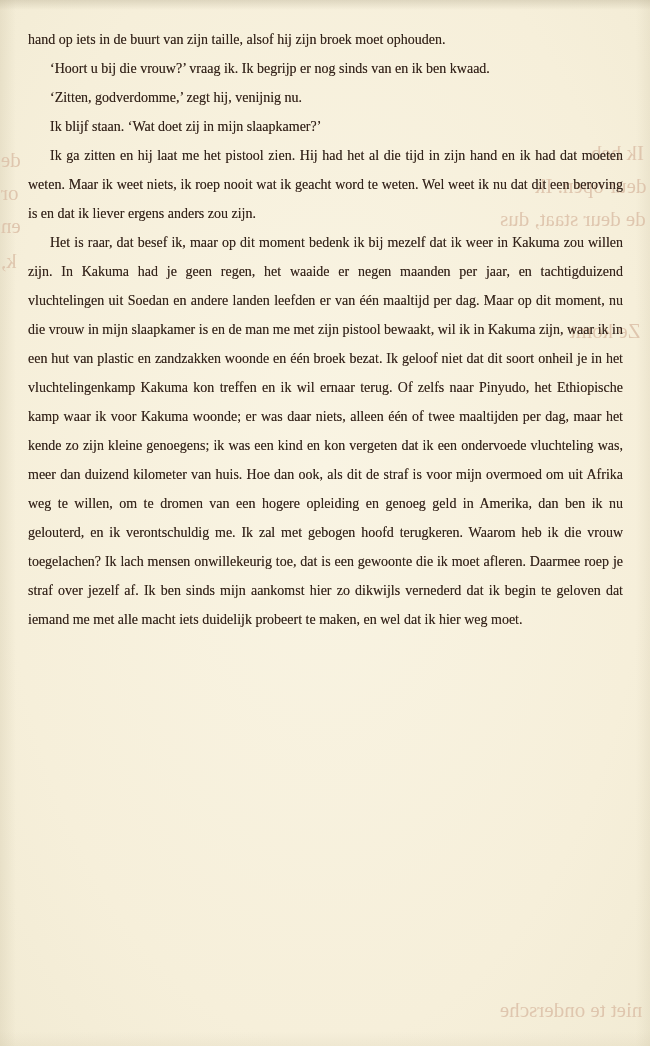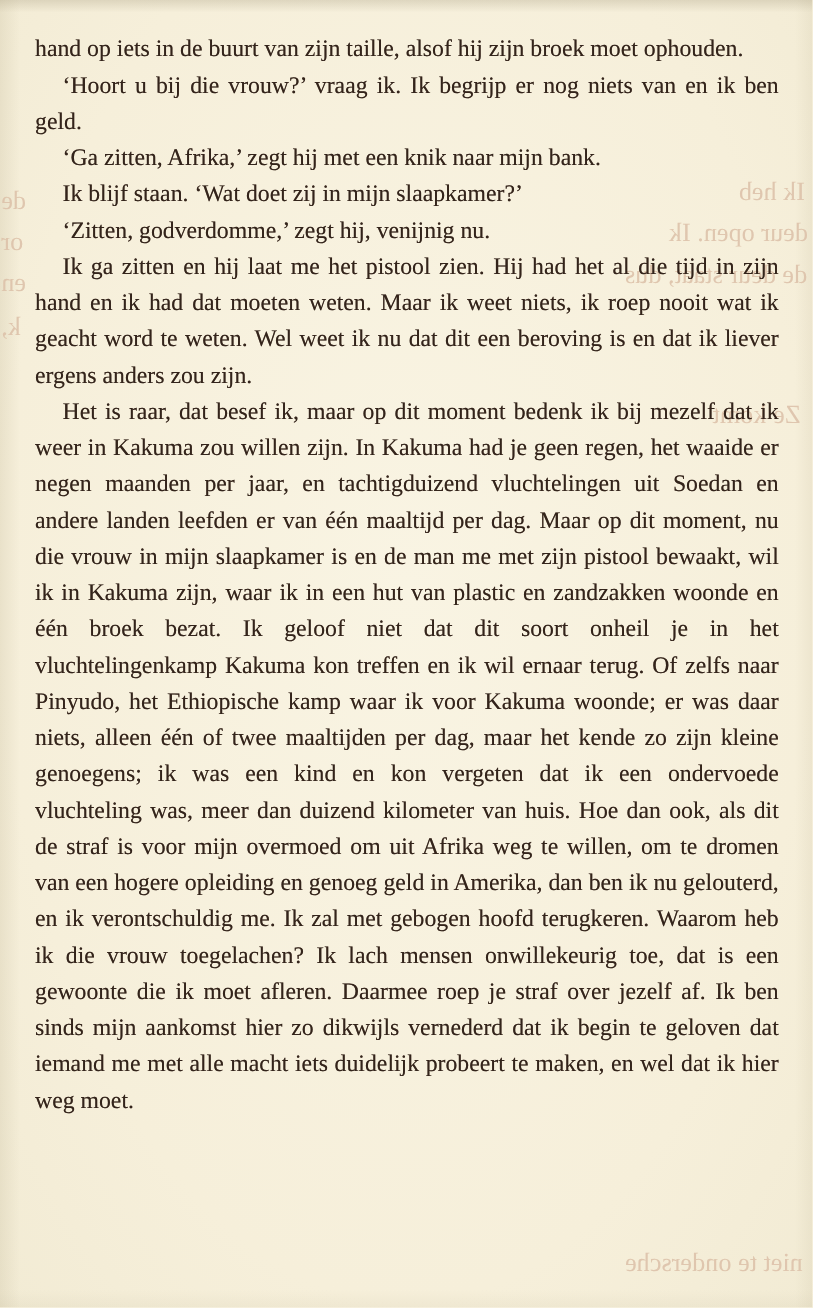--- a/index.html
+++ b/index.html
@@ -22,21 +22,21 @@
       radial-gradient(ellipse at 50% 45%, #f9f4e3 0%, #f6efda 70%, #f2ebd4 100%);
     font-family: "Liberation Serif", "DejaVu Serif", serif;
   }
   .text-column {
     position: absolute;
     left: 28px;
     right: 27px;
     top: 25px;
     bottom: 0;
     color: #33241b;
-    font-size: 19px;
+    font-size: 14px;
     line-height: 29px;
     text-align: justify;
     text-shadow: 0 0 0.5px rgba(62,36,26,0.55);
     z-index: 2;
   }
   .text-column p {
     margin: 0;
     padding: 0;
   }
   .text-column p.indent {
@@ -66,21 +66,20 @@
   <span class="bleed" style="top:205px; right:4px;">de deur staat, dus</span>
   <span class="bleed" style="top:317px; right:9px;">Ze komt</span>
   <span class="bleed" style="top:996px; right:8px;">niet te ondersche</span>
   <span class="bleed" style="top:146px; left:1px;">de</span>
   <span class="bleed" style="top:179px; left:1px;">or</span>
   <span class="bleed" style="top:212px; left:1px;">en</span>
   <span class="bleed" style="top:247px; left:1px;">k,</span>
 
   <div class="text-column">
     <p>hand op iets in de buurt van zijn taille, alsof hij zijn broek moet ophouden.</p>
-    <p class="indent">‘Hoort u bij die vrouw?’ vraag ik. Ik begrijp er nog niets van en ik ben geld.</p>
-    <p class="indent">‘Ga zitten, Afrika,’ zegt hij met een knik naar mijn bank.</p>
+    <p class="indent">‘Hoort u bij die vrouw?’ vraag ik. Ik begrijp er nog sinds van en ik ben kwaad.</p>
+    <p class="indent">‘Zitten, godverdomme,’ zegt hij, venijnig nu.</p>
     <p class="indent">Ik blijf staan. ‘Wat doet zij in mijn slaapkamer?’</p>
-    <p class="indent">‘Zitten, godverdomme,’ zegt hij, venijnig nu.</p>
     <p class="indent">Ik ga zitten en hij laat me het pistool zien. Hij had het al die tijd in zijn hand en ik had dat moeten weten. Maar ik weet niets, ik roep nooit wat ik geacht word te weten. Wel weet ik nu dat dit een beroving is en dat ik liever ergens anders zou zijn.</p>
     <p class="indent">Het is raar, dat besef ik, maar op dit moment bedenk ik bij mezelf dat ik weer in Kakuma zou willen zijn. In Kakuma had je geen regen, het waaide er negen maanden per jaar, en tachtigduizend vluchtelingen uit Soedan en andere landen leefden er van één maaltijd per dag. Maar op dit moment, nu die vrouw in mijn slaapkamer is en de man me met zijn pistool bewaakt, wil ik in Kakuma zijn, waar ik in een hut van plastic en zandzakken woonde en één broek bezat. Ik geloof niet dat dit soort onheil je in het vluchtelingenkamp Kakuma kon treffen en ik wil ernaar terug. Of zelfs naar Pinyudo, het Ethiopische kamp waar ik voor Kakuma woonde; er was daar niets, alleen één of twee maaltijden per dag, maar het kende zo zijn kleine genoegens; ik was een kind en kon vergeten dat ik een ondervoede vluchteling was, meer dan duizend kilometer van huis. Hoe dan ook, als dit de straf is voor mijn overmoed om uit Afrika weg te willen, om te dromen van een hogere opleiding en genoeg geld in Amerika, dan ben ik nu gelouterd, en ik verontschuldig me. Ik zal met gebogen hoofd terugkeren. Waarom heb ik die vrouw toegelachen? Ik lach mensen onwillekeurig toe, dat is een gewoonte die ik moet afleren. Daarmee roep je straf over jezelf af. Ik ben sinds mijn aankomst hier zo dikwijls vernederd dat ik begin te geloven dat iemand me met alle macht iets duidelijk probeert te maken, en wel dat ik hier weg moet.</p>
   </div>
 
 </div>
 
 </body></html>

